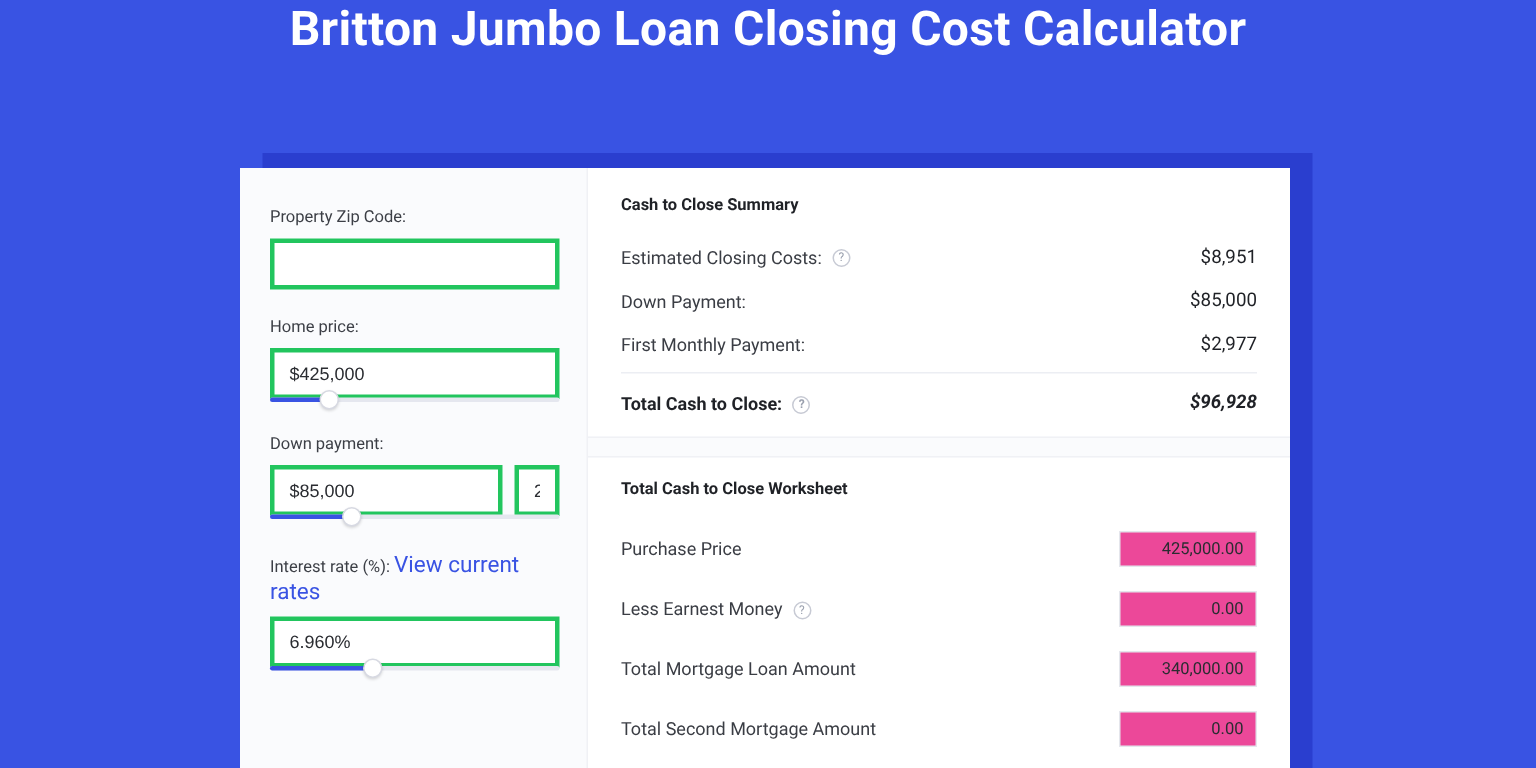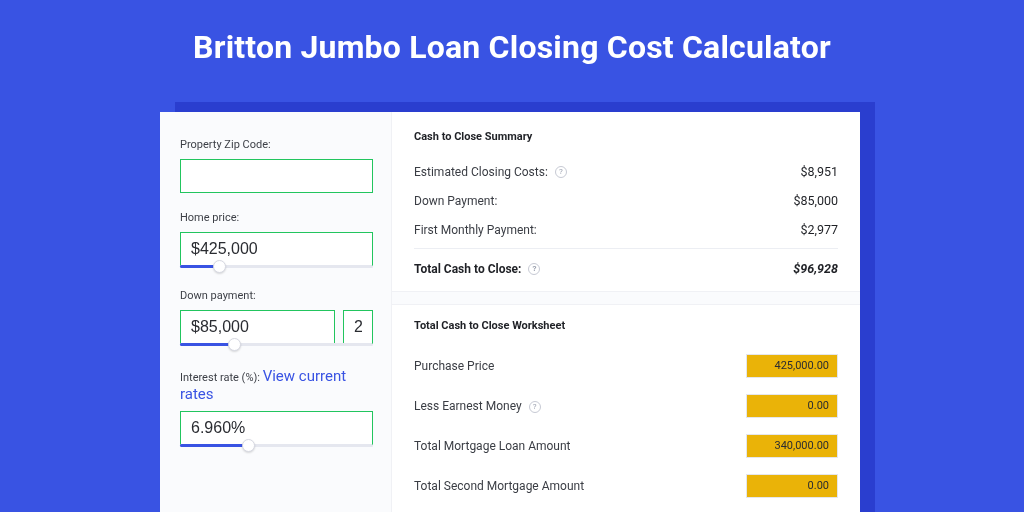--- a/index.html
+++ b/index.html
@@ -4,21 +4,20 @@
 <style>
   * { box-sizing: border-box; margin: 0; padding: 0; }
   html, body { width: 1024px; height: 512px; overflow: hidden; font-family: -apple-system, BlinkMacSystemFont, "Segoe UI", Roboto, Arial, sans-serif; }
   body { background: #3953e3; position: relative; }
 
   .page-title {
     color: #fff;
     font-size: 32px;
     font-weight: 700;
     text-align: center;
-    margin-top: 28px;
     letter-spacing: 0.2px;
   }
 
   .card-shadow {
     position: absolute;
     top: 102px;
     left: 175px;
     width: 700px;
     height: 420px;
     background: #2a3ecf;
@@ -44,24 +43,24 @@
   .field { margin-bottom: 18px; }
   .label {
     font-size: 11px;
     color: #3c3f46;
     margin-bottom: 8px;
     display: block;
   }
   .input {
     width: 100%;
     height: 34px;
-    border: 1px solid #22c55e;
+    border: 3px solid #22c55e;
     background: #fff;
     padding: 0 10px;
-    font-size: 16px;
+    font-size: 12px;
     color: #2a2c31;
     outline: none;
   }
   .row-2 { display: flex; gap: 8px; }
   .row-2 .input:first-child { flex: 1; }
   .row-2 .input:last-child { width: 30px; }
 
   .slider-wrap { position: relative; height: 6px; margin-top: -1px; }
   .slider-track {
     position: absolute;
@@ -111,20 +110,21 @@
     padding: 7px 0;
     font-size: 12px;
     color: #3a3d44;
   }
   .summary-row.total {
     border-top: 1px solid #eceef3;
     margin-top: 4px;
     padding-top: 12px;
     font-weight: 700;
     color: #1f2126;
+    align-items: flex-end;
   }
   .summary-row .val, .ws-row .val {
     font-size: 12.5px;
     color: #1f2126;
   }
   .summary-row.total .val { font-weight: 700; font-style: italic; }
 
   .help-icon {
     display: inline-flex;
     align-items: center;
@@ -145,21 +145,21 @@
     background: #fafbfd;
     border-top: 1px solid #f0f1f5;
     border-bottom: 1px solid #f0f1f5;
   }
 
   .worksheet { padding-top: 14px; }
   .ws-row .val-box {
     width: 92px;
     height: 24px;
     border: 1px solid #e4e6ec;
-    background: #eab308;
+    background: #ec4899;
     font-size: 11px;
     color: #2a2c31;
     text-align: right;
     padding: 0 8px;
     line-height: 22px;
   }
   .ws-row { padding: 8px 0; }
 </style>
 </head>
 <body>

